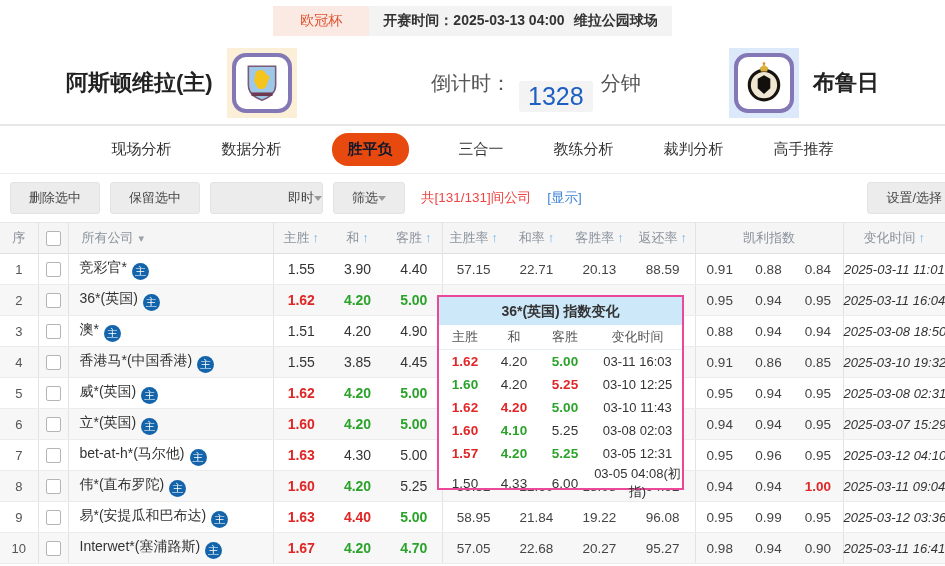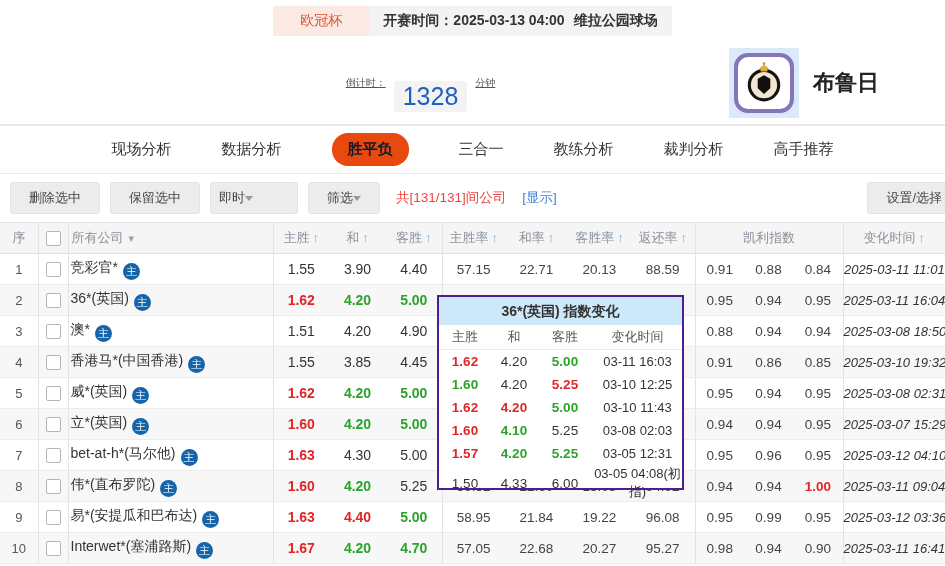--- a/index.html
+++ b/index.html
@@ -15,81 +15,93 @@
   
   .match-header { height:84px; border-bottom:2px solid #e7e7e7; display:flex; align-items:center; padding:0 66px; }
   .team { display:flex; align-items:center; gap:14px; }
   .team-name { font-size:22px; font-weight:bold; color:#222; white-space:nowrap; }
   .logo-wrap { width:70px; height:70px; display:flex; align-items:center; justify-content:center; }
   .home-logo-bg { background:#fcefd8; }
   .away-logo-bg { background:#dbe9fb; }
   .logo-frame { width:60px; height:60px; background:#fff; border:4px solid #8477b6; border-radius:14px;
     display:flex; align-items:center; justify-content:center; }
   .countdown { margin:0 auto; display:flex; align-items:center; gap:8px; padding-left:46px; }
-  .cd-label,.cd-unit { font-size:10px; color:#555;text-decoration:underline; }
+  .cd-label,.cd-unit { font-size:20px; color:#555; }
   .cd-value { background:#f3f3f3; border-radius:3px; padding:1px 9px; color:#1e5fc2; font-size:25px; font-weight:normal;margin-top:27px; }
 
   
   .tabs { height:48px; border-bottom:1px solid #ececec; display:flex; align-items:center; justify-content:center; gap:50px; }
   .tab { font-size:15px; color:#333; cursor:pointer; white-space:nowrap; }
   .tab.active { background:#e8490e; color:#0f172a; font-weight:bold; border-radius:16px; padding:7px 16px; }
 
   
   .toolbar { height:48px; display:flex; align-items:center; padding:0 10px; gap:10px; position:relative; }
   .tbtn { background:#ececec; border:1px solid #e3e3e3; border-radius:3px; height:32px; padding:0 18px;
     font-size:13px; color:#444; display:flex; align-items:center; white-space:nowrap; cursor:pointer; }
-  .tbtn.select { width:88px; padding:0 8px; justify-content:flex-start; }
+  .tbtn.select { width:113px; padding:0 0; justify-content:flex-end; }
   .tbtn.filter { gap:0; }
   .caret { width:0; height:0; border-left:4px solid transparent; border-right:4px solid transparent; border-top:5px solid #999; }
   .count-text { font-size:13.5px; color:#ef4444; margin-left:6px; white-space:nowrap; }
   .show-link { color:#3f82d6; font-size:13.5px; margin-left:6px; cursor:pointer; white-space:nowrap; }
   .settings-btn { position:absolute; right:-16px; }
 
   
   table.odds { width:945px; border-collapse:collapse; table-layout:fixed; border-top:1px solid #e7e7e7; }
   thead th { height:31px; background:#f5f5f5; font-weight:normal; font-size:13px; color:#8a929c;
     border-bottom:1px solid #dedede; white-space:nowrap; }
   tbody td { height:31px; border-bottom:1px solid #ececec; text-align:center; font-size:13.5px; color:#444; white-space:nowrap; }
   tr.stripe td { background:#f7f7f7; }
   .sep { border-right:1px solid #e3e3e3; }
   .arr { color:#6fb0e4; font-weight:bold; font-size:13px; margin-left:3px; }
   .dd { color:#9aa0a6; font-size:11px; margin-left:5px; }
   .cb { display:inline-block; width:15px; height:15px; background:#fff; border:1px solid #b5b5b5; border-radius:2px; vertical-align:middle; cursor:pointer; }
   td.c-seq { font-size:13px; color:#555; }
-  td.c-company { text-align:left; padding-left:2px; font-size:14px; color:#333; cursor:pointer; }
+  td.c-company { text-align:left; padding-left:11px; font-size:14px; color:#333; cursor:pointer; }
   .badge { display:inline-block; width:17px; height:17px; line-height:17px; border-radius:50%; background:#1464ab;
     color:#fff; font-size:11px; text-align:center; margin-left:5px; vertical-align:-3px; }
   td.c-odd { font-size:14px; color:#333; }
   td.c-time { font-size:13px; color:#333;font-style:italic; }
   .red { color:#e02626 !important; font-weight:bold; }
   .green { color:#2ba32b !important; font-weight:bold; }
   th.sortable { cursor:pointer; }
 
   
-  .popup { position:absolute; left:437px; top:295px; width:247px; background:#fff; border:2px solid #4c1d95; z-index:10; }
+  .popup { position:absolute; left:437px; top:295px; width:247px; background:#fff; border:2px solid #ec4899; z-index:10; }
   .popup-title { height:28px; line-height:28px; background:#cde8f8; text-align:center; font-size:14px; font-weight:bold; color:#333; }
   .pgrid { display:grid; grid-template-columns:52px 46px 56px 1fr; align-items:center; }
   .popup-head { height:25px; font-size:13px; color:#555; border-bottom:1px solid #e6eef5; }
   .popup-head span { text-align:center; }
   .prow { height:23px; font-size:13.5px; color:#333; }
   .prow span { text-align:center; }
   .prow .ptime { font-size:13px; }
 </style>
 </head>
 <body>
 
 <div class="topbar">
   <span class="league-badge">欧冠杯</span>
   <span class="kickoff">
     <span><span>开赛时间：</span><span>2025-03-13 04:00</span></span>
     <span>维拉公园球场</span>
   </span>
 </div>
 
 <div class="match-header">
+  <div class="team">
+    <span class="team-name">阿斯顿维拉(主)</span>
+    <span class="logo-wrap home-logo-bg">
+      <span class="logo-frame">
+        <svg width="42" height="42" viewBox="0 0 40 40">
+          <path d="M7 4 h26 v18 c0 9 -7.5 12.5 -13 14.5 c-5.5 -2 -13 -5.5 -13 -14.5 z" fill="#9ec7e8" stroke="#7a5a78" stroke-width="1.5"></path>
+          <path d="M14 10 c4 -4.5 9 -2 10 2 c3.2 0.2 4 3.4 2 5.4 l-2 6 c-2 3 -6.5 3 -8.5 0.8 l-3 -6.2 z" fill="#f5c51d"></path>
+          <rect x="10" y="29" width="20" height="3.4" fill="#6e3a52"></rect>
+        </svg>
+      </span>
+    </span>
+  </div>
   <div class="countdown">
     <span class="cd-label">倒计时：</span>
     <span class="cd-value">1328</span>
     <span class="cd-unit">分钟</span>
   </div>
   <div class="team">
     <span class="logo-wrap away-logo-bg">
       <span class="logo-frame">
         <svg width="42" height="42" viewBox="0 0 40 40">
           <circle cx="20" cy="22" r="14" fill="#efe7d2" stroke="#17130e" stroke-width="3"></circle>
@@ -143,21 +155,21 @@
       <col style="width:64px">
     <col style="width:49px">
       <col style="width:49px">
       <col style="width:50px">
       <col style="width:102px">
   </colgroup>
   <thead>
     <tr>
       <th class="sep">序</th>
       <th class="sep"><span class="cb"></span></th>
-      <th class="sep" style="text-align:left;padding-left:3px;">
+      <th class="sep" style="text-align:left;padding-left:13px;">
         <span>所有公司</span><span class="dd">▾</span>
       </th>
       <th class="sortable"><span>主胜</span><span class="arr">↑</span></th>
       <th class="sortable"><span>和</span><span class="arr">↑</span></th>
       <th class="sortable sep"><span>客胜</span><span class="arr">↑</span></th>
       <th class="sortable"><span>主胜率</span><span class="arr">↑</span></th>
       <th class="sortable"><span>和率</span><span class="arr">↑</span></th>
       <th class="sortable"><span>客胜率</span><span class="arr">↑</span></th>
       <th class="sortable sep"><span>返还率</span><span class="arr">↑</span></th>
       <th colspan="3" class="sep">凯利指数</th>

